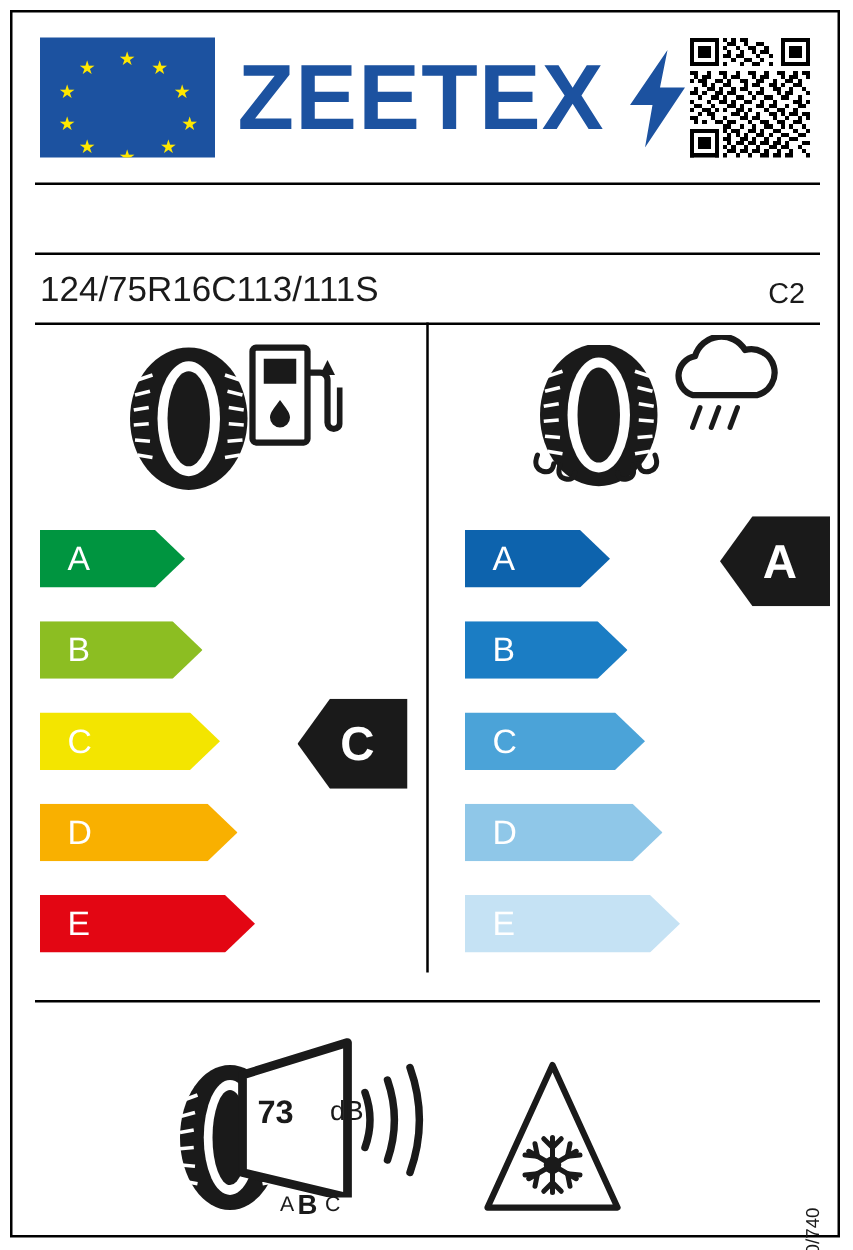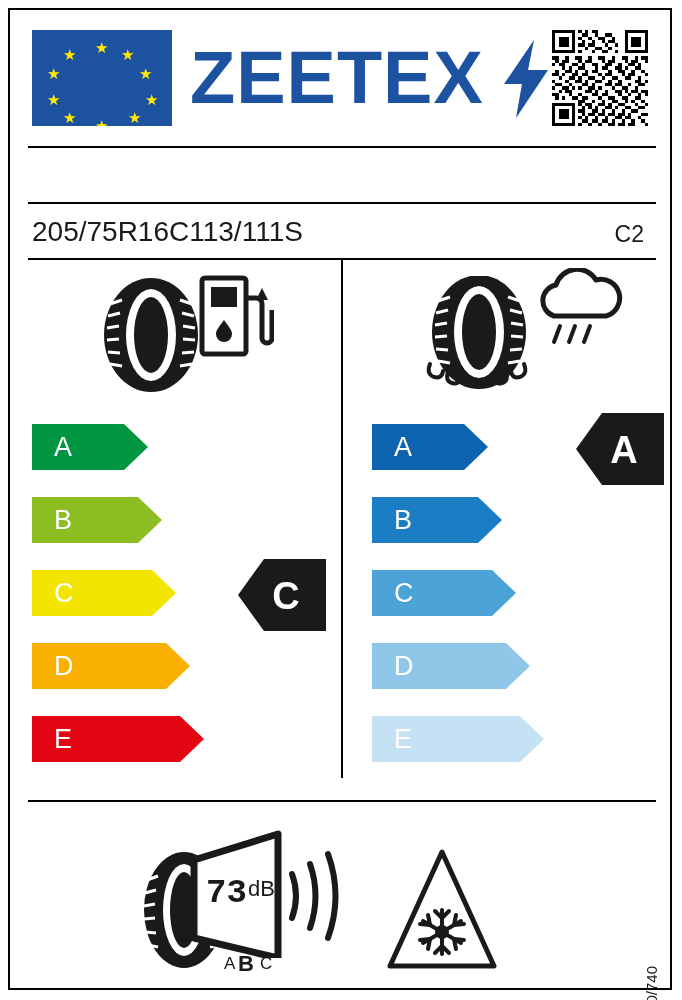--- a/index.html
+++ b/index.html
@@ -153,28 +153,27 @@
     left: 18px;
     top: 790px;
     width: 628px;
     height: 2px;
     background: #000;
   }
   .noise-db {
     position: absolute;
     left: 196px;
     top: 864px;
-    font-size: 34px;
+    font-size: 26px;
     font-weight: bold;
     color: #1a1a1a;
-    font-family: Liberation Mono, monospace;
   }
   .noise-unit {
     position: absolute;
-    left: 238px;
+    left: 254px;
     top: 866px;
     font-size: 22px;
     color: #1a1a1a;
   }
   .abc {
     position: absolute;
     top: 944px;
     font-size: 17px;
     color: #1a1a1a;
   }
@@ -433,21 +432,21 @@
             <rect x="20" y="28" width="2" height="1"></rect>
             <rect x="23" y="28" width="2" height="1"></rect>
           <rect x="28" y="28" width="1" height="1"></rect>
         </g>
       </svg>
     </div>
   </div>
 
   <div class="rule" style="top:136px;"></div>
   <div class="rule" style="top:192px;"></div>
-  <div class="tire-size">205/75R16C113/111S</div>
+  <div class="tire-size">124/75R16C113/111S</div>
   <div class="class-code">C2</div>
   <div class="rule" style="top:248px;"></div>
 
   <div class="divider-v"></div>
 
   <div style="position:absolute;left:86px;top:266px;width:110px;height:118px;">
     <svg width="110" height="118" viewBox="0 0 110 118">
       <ellipse cx="55" cy="59" rx="47" ry="57" fill="#1a1a1a"></ellipse>
       <ellipse cx="55" cy="59" rx="25" ry="46" fill="#fff"></ellipse>
       <ellipse cx="55" cy="59" rx="17" ry="38" fill="#1a1a1a"></ellipse>

